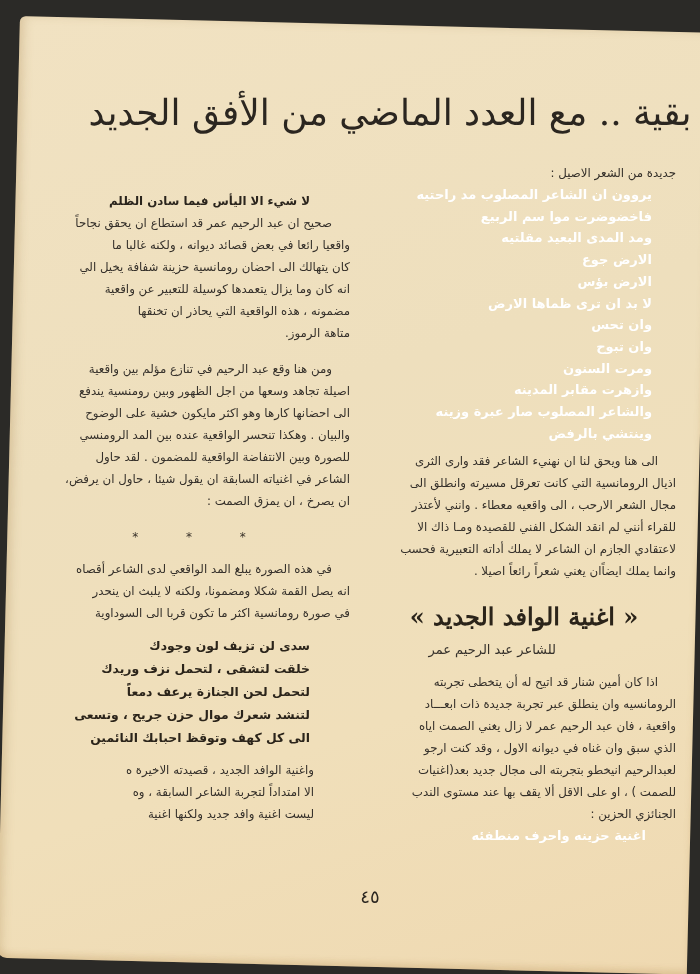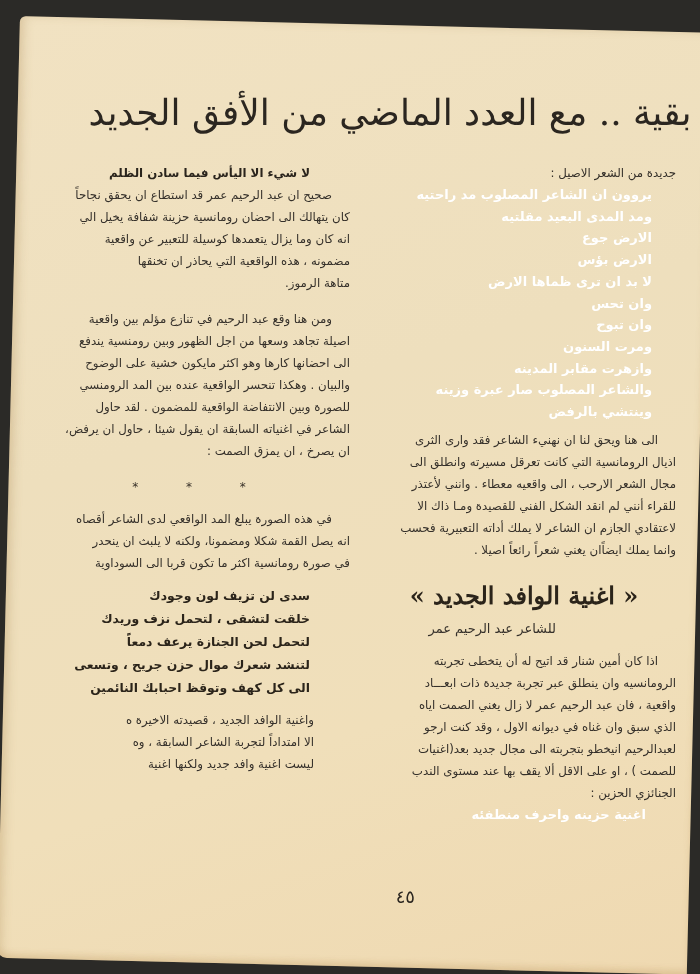--- a/index.html
+++ b/index.html
@@ -33,45 +33,46 @@
   .col-right { left: 352px; width: 304px; }
   .col-left { left: 30px; width: 300px; }
   .line {
     font-size: 12.2px; line-height: 22.2px; white-space: nowrap;
     overflow: hidden; text-align: justify;
   }
   .prose { font-family: "DejaVu Sans", sans-serif; color: #35302a; font-size: 11.8px; line-height: 22px; }
   .indent { padding-right: 18px; }
   .verse { font-weight: bold; font-size: 13px; line-height: 21.7px; padding-right: 24px; color: #ffffff; }
   .left-verse { font-weight: bold; font-size: 12.4px; line-height: 23px; padding-right: 40px; color: #2b241a; }
-  .subhead { font-weight: bold; font-size: 11.8px; padding-right: 40px; line-height: 22px; }
+  .subhead { font-weight: bold; font-size: 11.8px; padding-right: 40px; line-height: 22px; margin-top: 28px; }
   .gap { height: 14px; }
   .stars { text-align: center; font-size: 12px; letter-spacing: 22px; padding: 10px 0 14px; color: #3a332a; }
   .song-title {
     font-family: "DejaVu Serif", serif; font-weight: bold;
     font-size: 24px; text-align: center; margin: 20px 0 6px; color: #2b241a;
   }
   .byline { font-size: 13px; padding-right: 120px; line-height: 26px; margin-bottom: 8px; color: #35302a;}
   .pagenum {
-    position: absolute; top: 886px; left: 305px; width: 90px; 
+    position: absolute; top: 886px; left: 305px; width: 90px; text-align: center;
     font-size: 18px; color: #2b2620; direction: rtl;
   }
 </style>
 </head>
 <body>
 
 <div class="page"></div>
 
 <div class="content">
   <div class="title">بقية .. مع العدد الماضي من الأفق الجديد</div>
 
   <div class="col col-right">
     <div class="line prose" style="padding-right:0">جديدة من الشعر الاصيل :</div>
     <div>
       <div class="line verse">يروون ان الشاعر المصلوب مد راحتيه</div>
+      <div class="line verse">فاخضوضرت موا سم الربيع</div>
       <div class="line verse">ومد المدى البعيد مقلتيه</div>
       <div class="line verse">الارض جوع</div>
       <div class="line verse">الارض بؤس</div>
       <div class="line verse">لا بد ان ترى ظماها الارض</div>
       <div class="line verse">وان تحس</div>
       <div class="line verse">وان تبوح</div>
       <div class="line verse">ومرت السنون</div>
       <div class="line verse">وازهرت مقابر المدينه</div>
       <div class="line verse">والشاعر المصلوب صار عبرة وزينه</div>
       <div class="line verse">وينتشي بالرفض</div>
@@ -96,20 +97,21 @@
       <div class="line prose">للصمت ) ، او على الاقل ألا يقف بها عند مستوى الندب</div>
       <div class="line prose">الجنائزي الحزين :</div>
     </div>
     <div class="line verse" style="padding-right:30px">اغنية حزينه واحرف منطفئه</div>
   </div>
 
   <div class="col col-left">
     <div class="line subhead">لا شيء الا اليأس فيما سادن الظلم</div>
     <div>
       <div class="line prose indent">صحيح ان عبد الرحيم عمر قد استطاع ان يحقق نجاحاً</div>
+      <div class="line prose">واقعيا رائعا في بعض قصائد ديوانه ، ولكنه غالبا ما</div>
       <div class="line prose">كان يتهالك الى احضان رومانسية حزينة شفافة يخيل الي</div>
       <div class="line prose">انه كان وما يزال يتعمدها كوسيلة للتعبير عن واقعية</div>
       <div class="line prose">مضمونه ، هذه الواقعية التي يحاذر ان تخنقها</div>
       <div class="line prose">متاهة الرموز.</div>
     </div>
     <div class="gap"></div>
     <div>
       <div class="line prose indent">ومن هنا وقع عبد الرحيم في تنازع مؤلم بين واقعية</div>
       <div class="line prose">اصيلة تجاهد وسعها من اجل الظهور وبين رومنسية يندفع</div>
       <div class="line prose">الى احضانها كارها وهو اكثر مايكون خشية على الوضوح</div>

